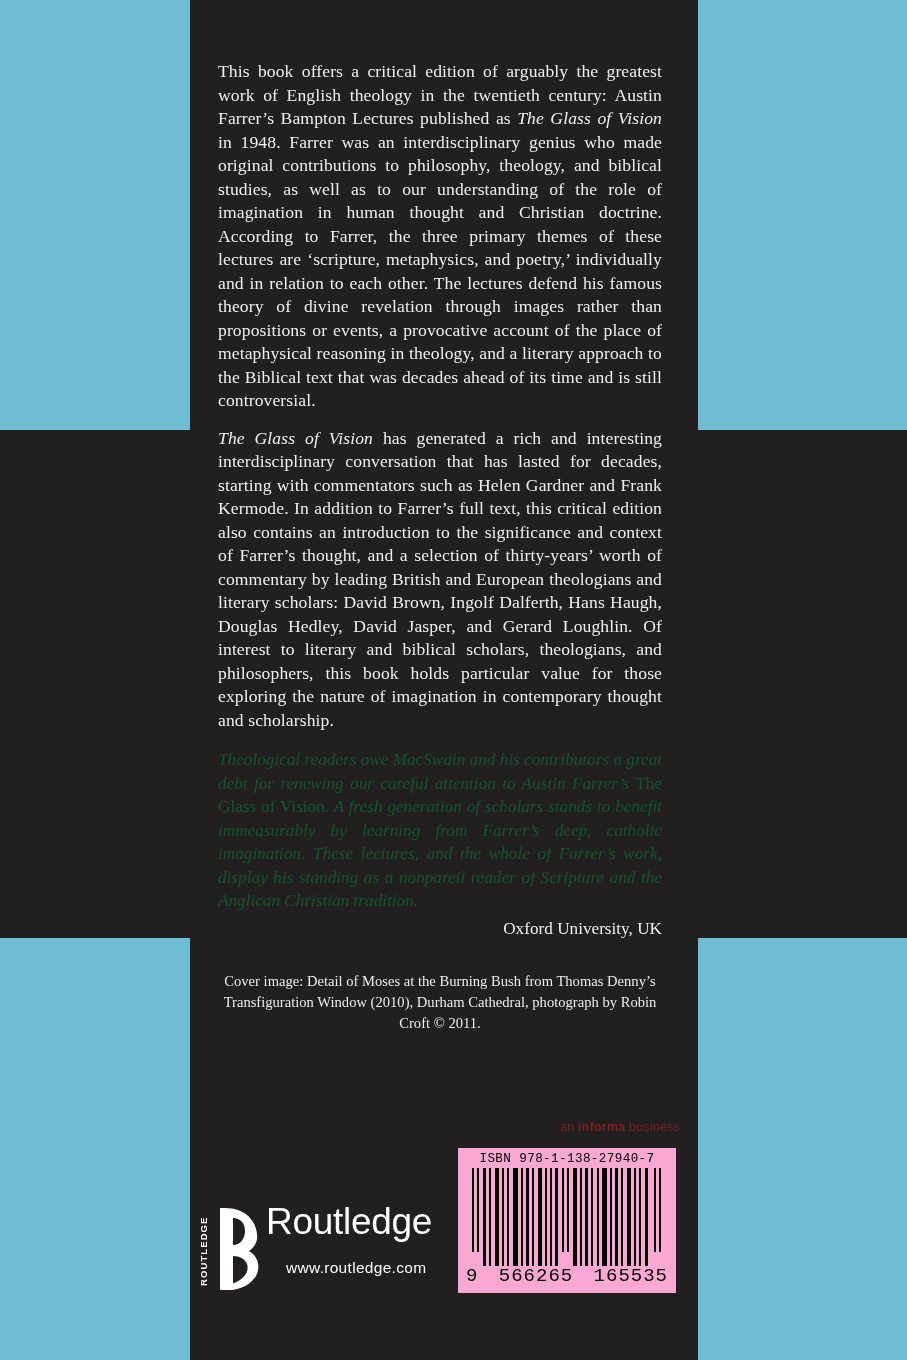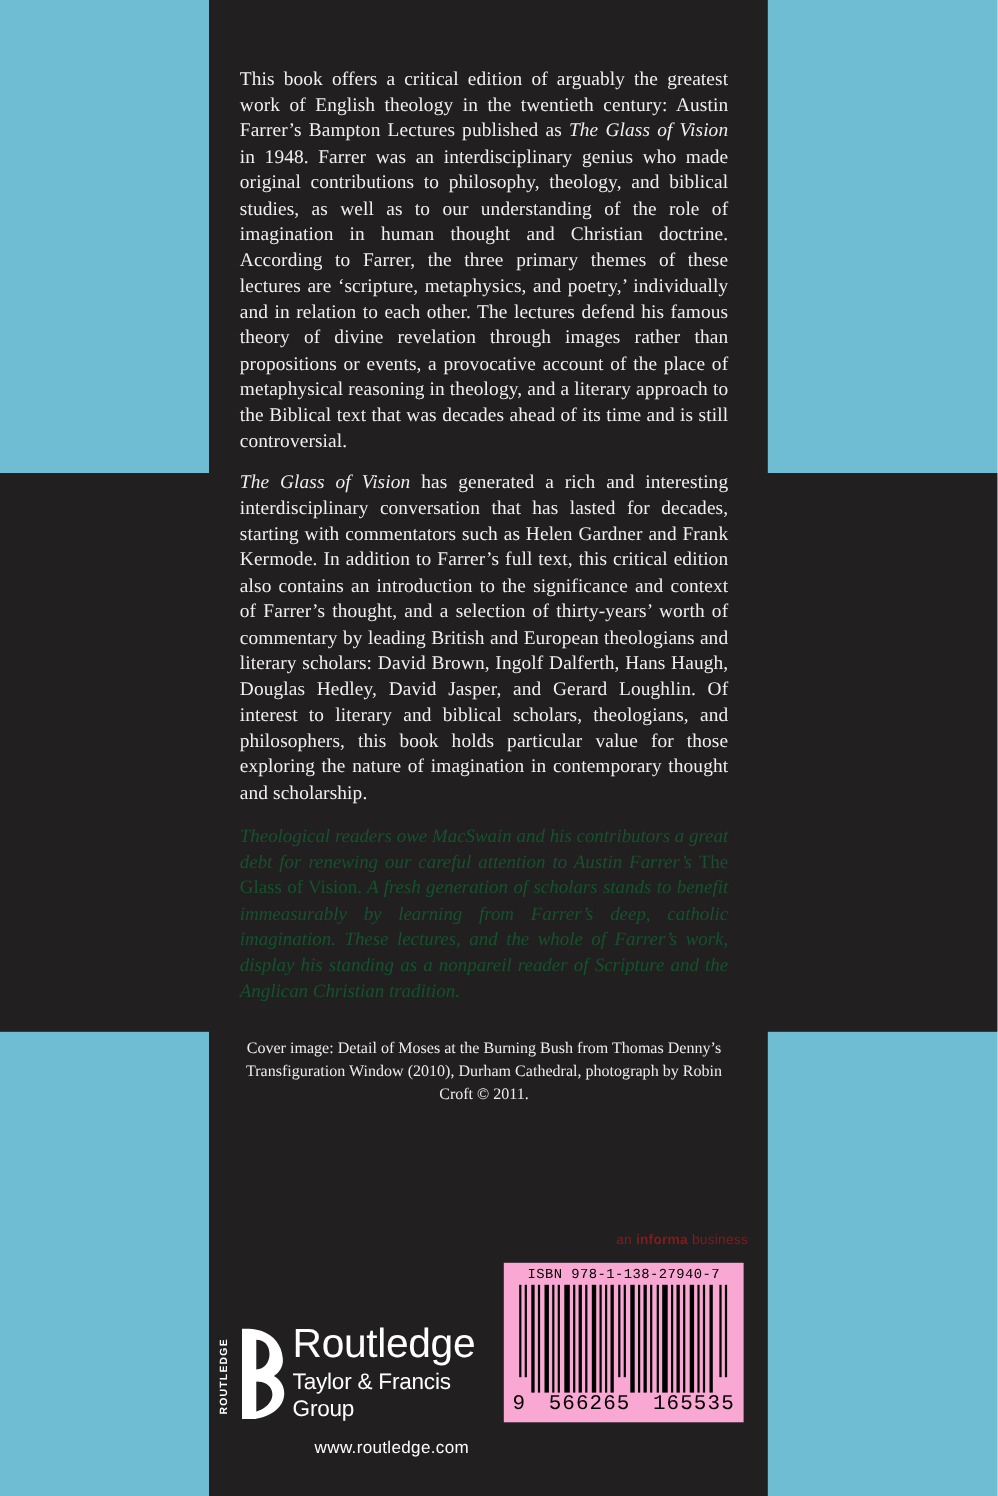--- a/index.html
+++ b/index.html
@@ -224,20 +224,21 @@
 
     <div class="text-col">
 
       <p class="blurb"><span>This book offers a critical edition of arguably the greatest work of English theology in the twentieth century: Austin Farrer’s Bampton Lectures published as </span><em class="t">The Glass of Vision</em><span> in 1948. Farrer was an interdisciplinary genius who made original contributions to philosophy, theology, and biblical studies, as well as to our understanding of the role of imagination in human thought and Christian doctrine. According to Farrer, the three primary themes of these lectures are ‘scripture, metaphysics, and poetry,’ individually and in relation to each other. The lectures defend his famous theory of divine revelation through images rather than propositions or events, a provocative account of the place of metaphysical reasoning in theology, and a literary approach to the Biblical text that was decades ahead of its time and is still controversial.</span></p>
 
       <p class="blurb tight"><em class="t">The Glass of Vision</em><span> has generated a rich and interesting interdisciplinary conversation that has lasted for decades, starting with commentators such as Helen Gardner and Frank Kermode. In addition to Farrer’s full text, this critical edition also contains an introduction to the significance and context of Farrer’s thought, and a selection of thirty-years’ worth of commentary by leading British and European theologians and literary scholars: David Brown, Ingolf Dalferth, Hans Haugh, Douglas Hedley, David Jasper, and Gerard Loughlin. Of interest to literary and biblical scholars, theologians, and philosophers, this book holds particular value for those exploring the nature of imagination in contemporary thought and scholarship.</span></p>
 
       <p class="quote"><span>Theological readers owe MacSwain and his contributors a great debt for renewing our careful attention to Austin Farrer’s </span><span class="roman">The Glass of Vision.</span><span> A fresh generation of scholars stands to benefit immeasurably by learning from Farrer’s deep, catholic imagination. These lectures, and the whole of Farrer’s work, display his standing as a nonpareil reader of Scripture and the Anglican Christian tradition.</span></p>
 
       <div class="attribution">
+        <div>Oxford University, UK</div>
       </div>
 
       <p class="cover-credit">Cover image: Detail of Moses at the Burning Bush from Thomas Denny’s Transfiguration Window (2010), Durham Cathedral, photograph by Robin Croft © 2011.</p>
 
     </div>
 
     <div class="informa"><span>an </span><b>informa</b><span> business</span></div>
 
     <div class="barcode">
       <div class="barcode-isbn">ISBN 978-1-138-27940-7</div>
@@ -286,19 +287,18 @@
       <div class="rl-mark">
         <div class="rl-vert">ROUTLEDGE</div>
         <div class="rl-glyph">
           <svg width="44" height="88" viewBox="0 0 44 88" aria-hidden="true">
             <path fill="#ffffff" d="M4 4 L4 86 L17 86 L17 52 C24 52 29 55 31 60 C33 66 30 72 24 76 C21 78 18 79 15 80 L15 86 C26 85 35 80 40 72 C45 63 42 52 33 47 C39 43 42 37 41 30 C40 19 33 10 22 6 C16 4 10 4 4 4 Z M17 14 C24 14 29 19 29 27 C29 35 24 41 17 41 Z"></path>
           </svg>
         </div>
       </div>
       <div class="rl-words">
         <div class="rl-name">Routledge</div>
-        <div class="rl-sub">Taylor &amp; Francis Group</div>
         <div class="rl-url">www.routledge.com</div>
       </div>
     </div>
 
   </div>
 </div>
 
 </body></html>

